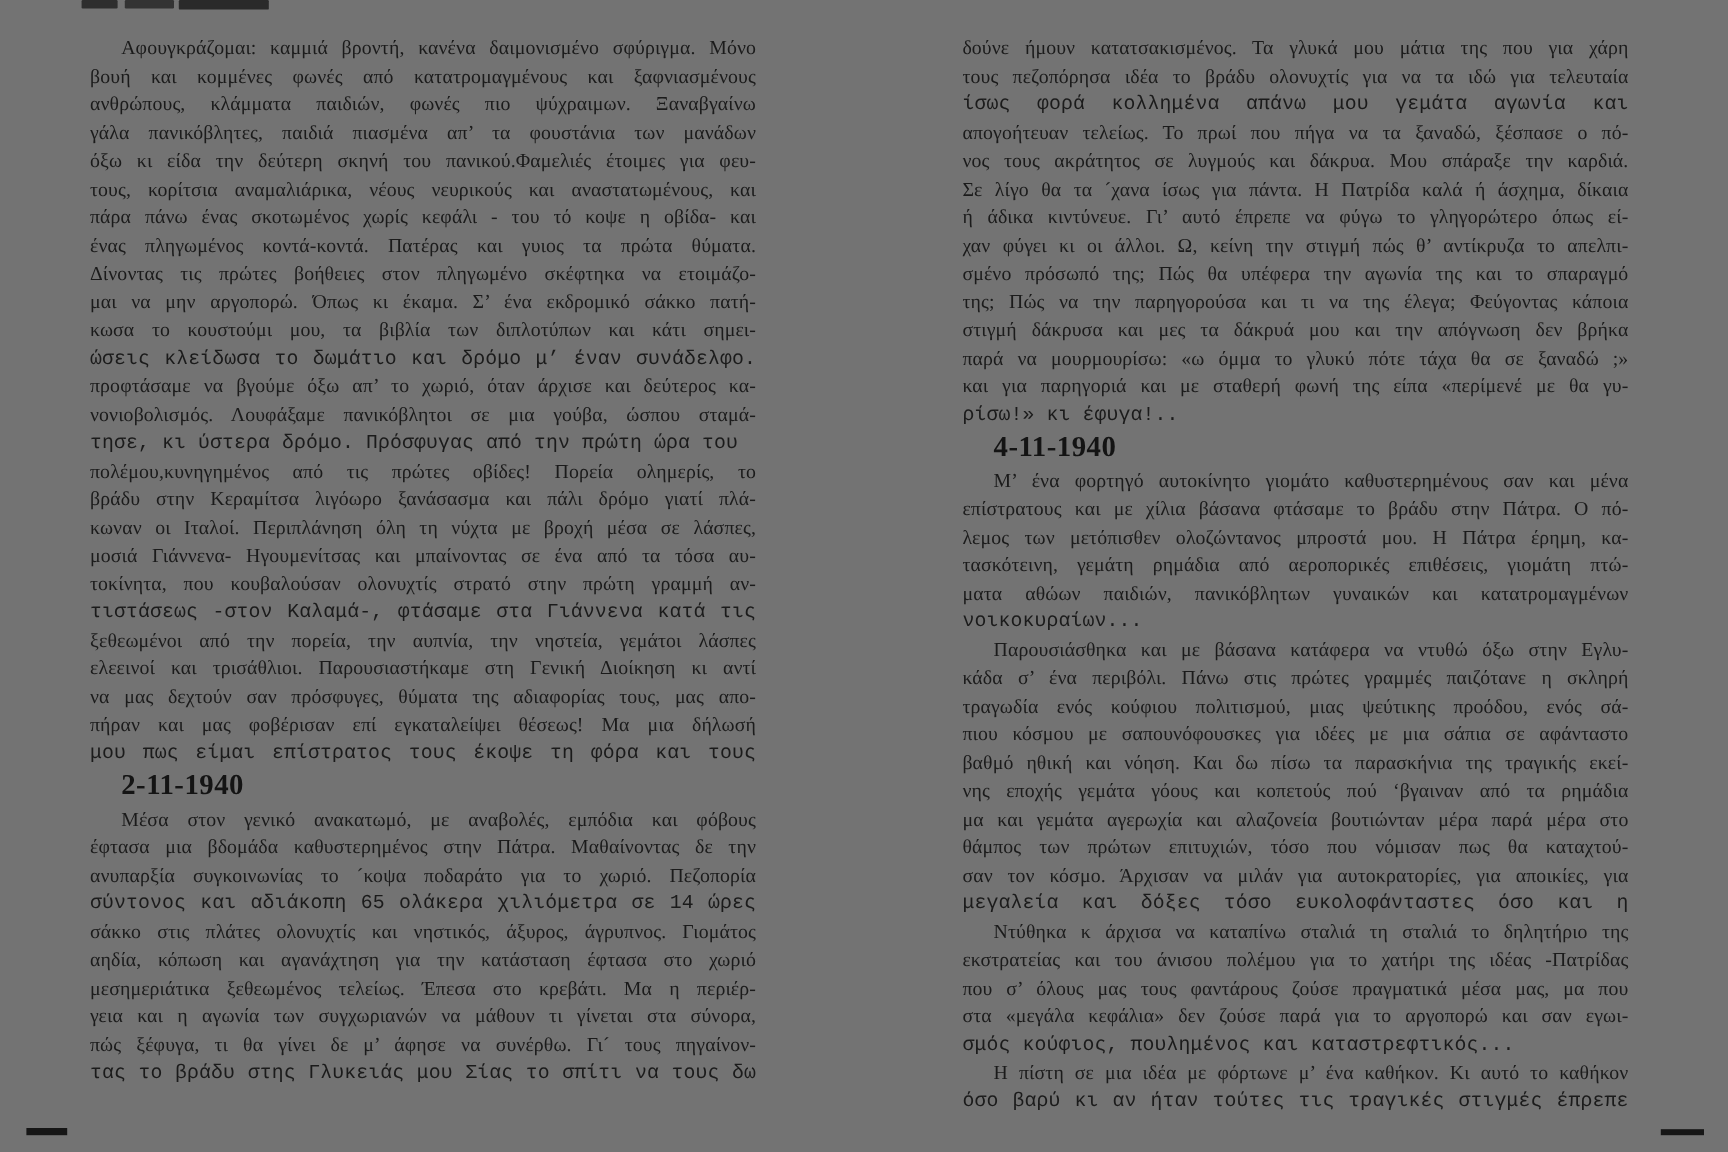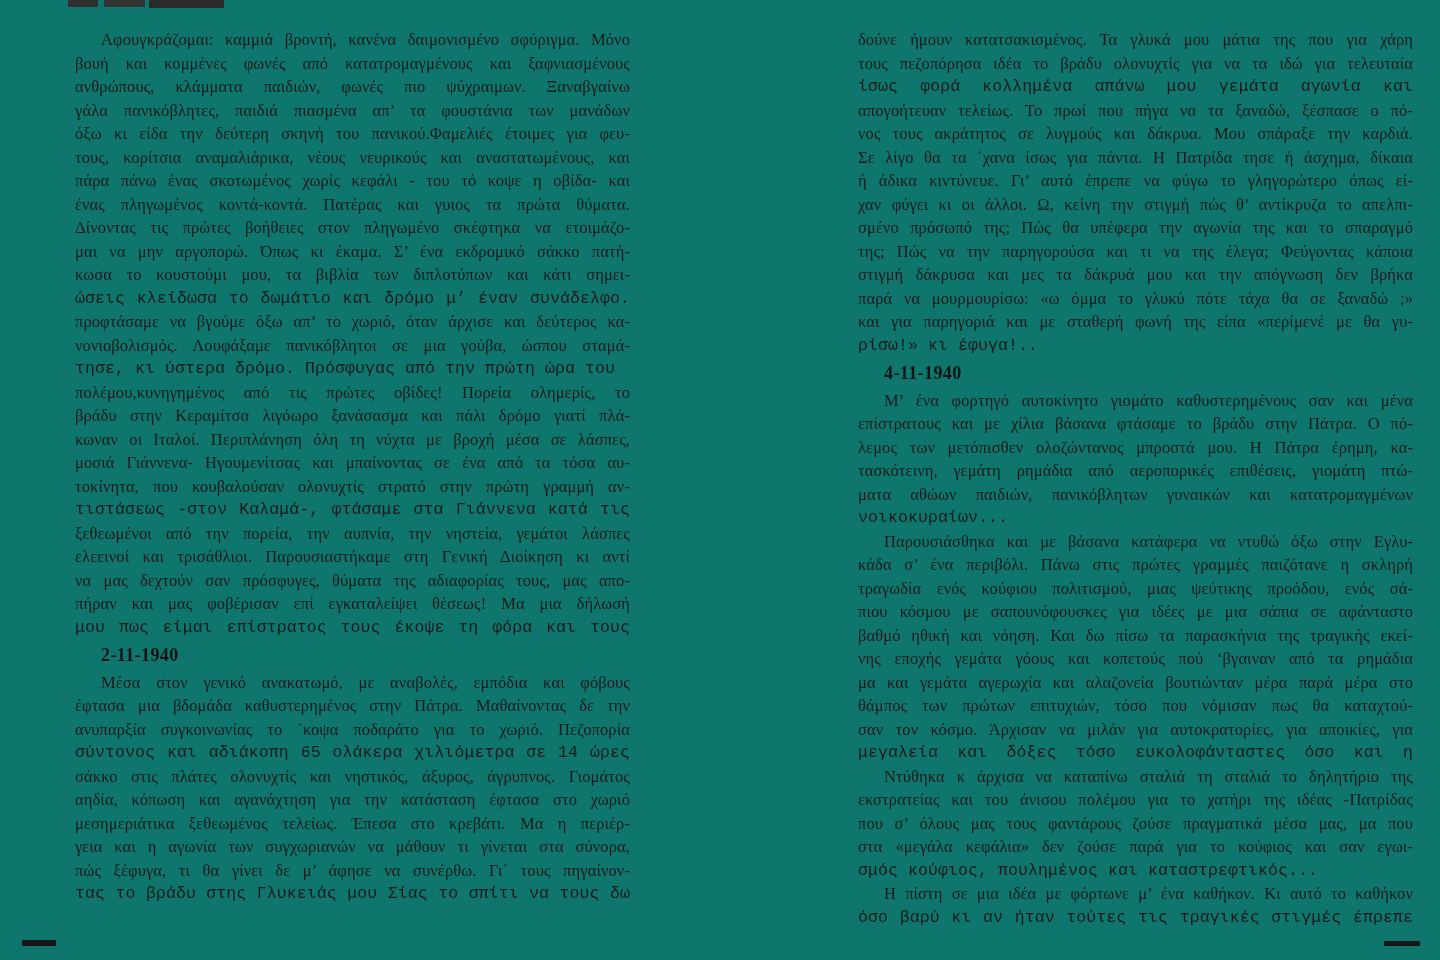--- a/index.html
+++ b/index.html
@@ -12,29 +12,29 @@
     height: 960px;
     position: relative;
     overflow: hidden;
     font-family: "Liberation Serif", "DejaVu Serif", serif;
     color: #1b1b1b;
     -webkit-font-smoothing: antialiased;
   }
   .spread {
     position: absolute;
     inset: 0;
-    background: #0f766e;
+    background: #737373;
   }
   .page {
     position: absolute;
     top: 28px;
     width: 555px;
   }
   .page-left  { left: 75px; }
-  .page-right { left: 858px; }
+  .page-right { left: 802px; }
 
   .line {
     font-size: 16.5px;
     line-height: 23.5px;
     height: 23.5px;
     overflow: hidden;
     white-space: normal;
     text-align: justify;
     text-align-last: justify;
     letter-spacing: 0.1px;
@@ -42,21 +42,21 @@
   .para .line:last-child,
   .line.short {
     text-align-last: left;
     font-family: Liberation Mono, monospace;
   }
   .para.indent > .line:first-child {
     text-indent: 26px;
   }
   .heading {
     font-weight: 700;
-    font-size: 18px;
+    font-size: 24px;
     line-height: 23.5px;
     padding-left: 26px;
     margin: 5px 0 3px 0;
     letter-spacing: 0.4px;
     color: #141414;
   }
 
   
   .ink {
     position: absolute;
@@ -125,21 +125,21 @@
         <div class="line">τας το βράδυ στης Γλυκειάς μου Σίας το σπίτι να τους δω και να με</div>
       </div>
     </div>
   <div class="page page-right">
       <div class="para">
         <div class="line">δούνε ήμουν κατατσακισμένος. Τα γλυκά μου μάτια της που για χάρη</div>
         <div class="line">τους πεζοπόρησα ιδέα το βράδυ ολονυχτίς για να τα ιδώ για τελευταία</div>
         <div class="line short">ίσως φορά κολλημένα απάνω μου γεμάτα αγωνία και απελπισία μ’</div>
         <div class="line">απογοήτευαν τελείως. Το πρωί που πήγα να τα ξαναδώ, ξέσπασε ο πό-</div>
         <div class="line">νος τους ακράτητος σε λυγμούς και δάκρυα. Μου σπάραξε την καρδιά.</div>
-        <div class="line">Σε λίγο θα τα ´χανα ίσως για πάντα. Η Πατρίδα τησε ή άσχημα, δίκαια</div>
+        <div class="line">Σε λίγο θα τα ´χανα ίσως για πάντα. Η Πατρίδα καλά ή άσχημα, δίκαια</div>
         <div class="line">ή άδικα κιντύνευε. Γι’ αυτό έπρεπε να φύγω το γληγορώτερο όπως εί-</div>
         <div class="line">χαν φύγει κι οι άλλοι. Ω, κείνη την στιγμή πώς θ’ αντίκρυζα το απελπι-</div>
         <div class="line">σμένο πρόσωπό της; Πώς θα υπέφερα την αγωνία της και το σπαραγμό</div>
         <div class="line">της; Πώς να την παρηγορούσα και τι να της έλεγα; Φεύγοντας κάποια</div>
         <div class="line">στιγμή δάκρυσα και μες τα δάκρυά μου και την απόγνωση δεν βρήκα</div>
         <div class="line">παρά να μουρμουρίσω: «ω όμμα το γλυκύ πότε τάχα θα σε ξαναδώ ;»</div>
         <div class="line">και για παρηγοριά και με σταθερή φωνή της είπα «περίμενέ με θα γυ-</div>
         <div class="line">ρίσω!» κι έφυγα!..</div>
       </div>
       <div class="heading">4-11-1940</div>
@@ -160,21 +160,21 @@
         <div class="line">νης εποχής γεμάτα γόους και κοπετούς πού ‘βγαιναν από τα ρημάδια</div>
         <div class="line">μα και γεμάτα αγερωχία και αλαζονεία βουτιώνταν μέρα παρά μέρα στο</div>
         <div class="line">θάμπος των πρώτων επιτυχιών, τόσο που νόμισαν πως θα καταχτού-</div>
         <div class="line">σαν τον κόσμο. Άρχισαν να μιλάν για αυτοκρατορίες, για αποικίες, για</div>
         <div class="line">μεγαλεία και δόξες τόσο ευκολοφάνταστες όσο και η φαντιασμάρα τους.</div>
       </div>
       <div class="para indent">
         <div class="line">Ντύθηκα κ άρχισα να καταπίνω σταλιά τη σταλιά το δηλητήριο της</div>
         <div class="line">εκστρατείας και του άνισου πολέμου για το χατήρι της ιδέας -Πατρίδας</div>
         <div class="line">που σ’ όλους μας τους φαντάρους ζούσε πραγματικά μέσα μας, μα που</div>
-        <div class="line">στα «μεγάλα κεφάλια» δεν ζούσε παρά για το κούφιος και σαν εγωι-</div>
+        <div class="line">στα «μεγάλα κεφάλια» δεν ζούσε παρά για το αργοπορώ και σαν εγωι-</div>
         <div class="line">σμός κούφιος, πουλημένος και καταστρεφτικός...</div>
       </div>
       <div class="para indent">
         <div class="line">Η πίστη σε μια ιδέα με φόρτωνε μ’ ένα καθήκον. Κι αυτό το καθήκον</div>
         <div class="line">όσο βαρύ κι αν ήταν τούτες τις τραγικές στιγμές έπρεπε να το φέρω σ’</div>
       </div>
     </div>
 
   <span class="dash dash-left"></span>
   <span class="dash dash-right"></span>

